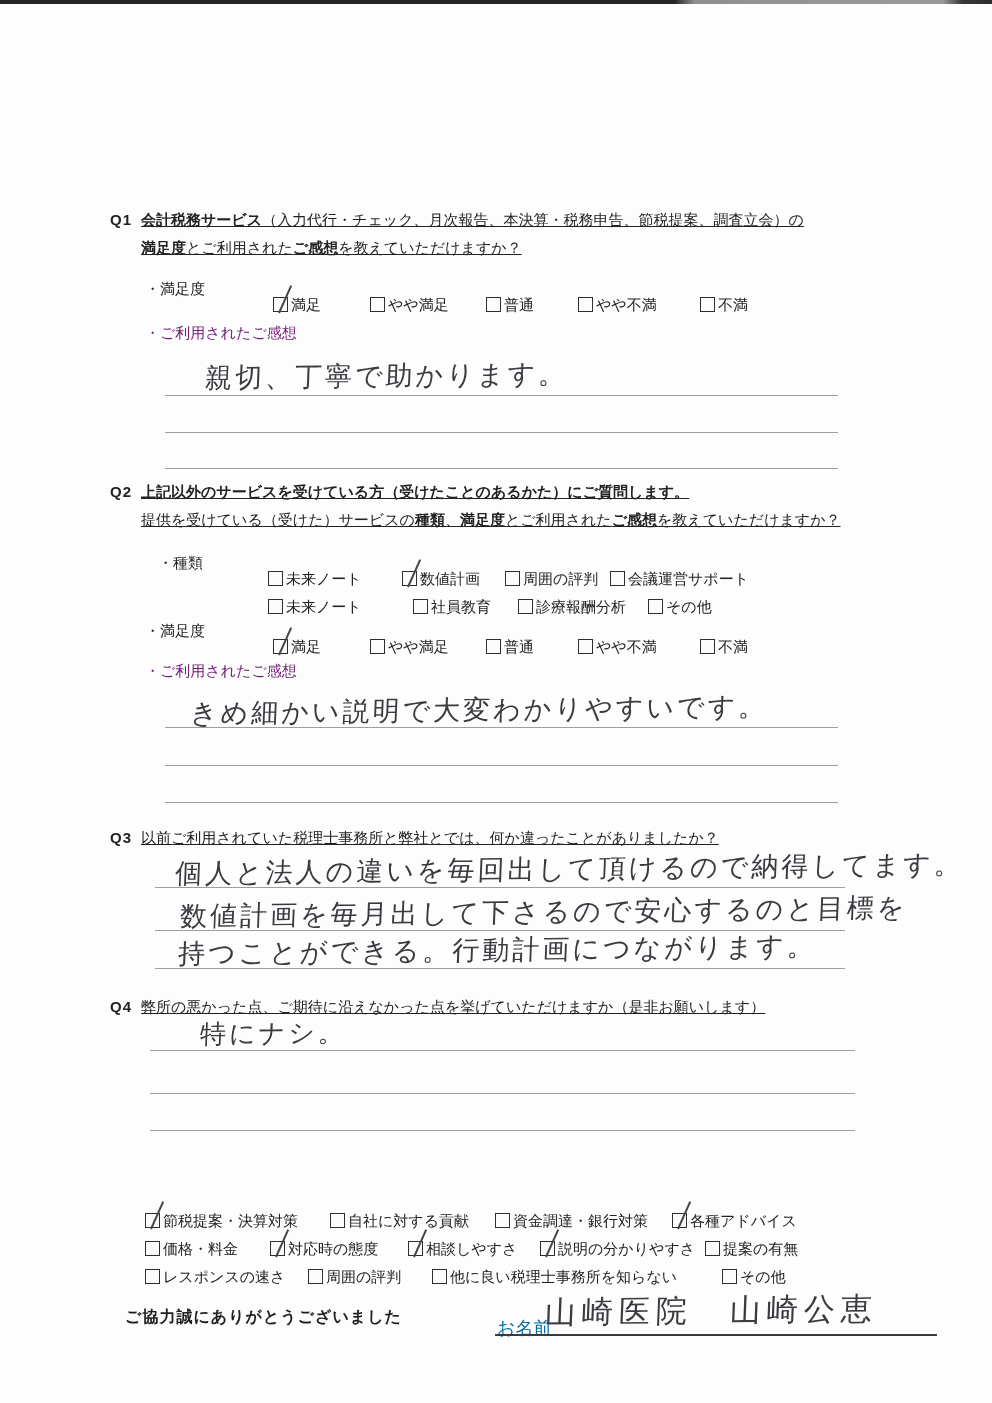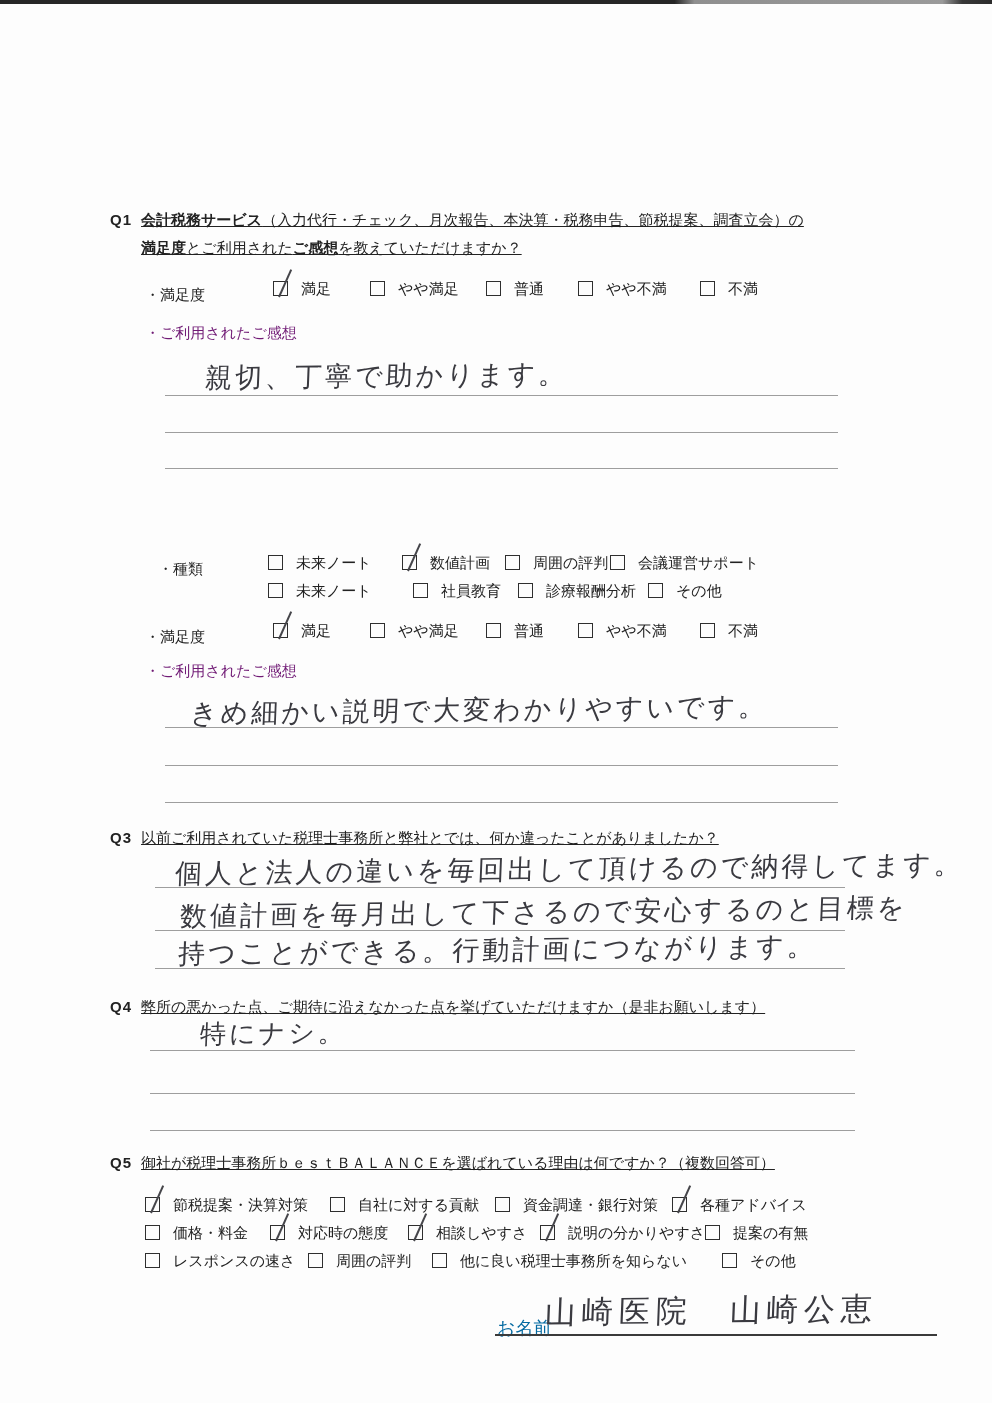--- a/index.html
+++ b/index.html
@@ -12,22 +12,22 @@
   .scan-edge{
     position:absolute;top:0;left:0;width:100%;height:4px;
     background:linear-gradient(90deg,#262626 0%,#262626 68%,#8f8f8f 70%,#9a9a9a 95%,#383838 97%,#2c2c2c 100%);
   }
   .intro{position:absolute;left:133px;top:114px;font-size:15px;line-height:27px;color:#333;}
   .q{position:absolute;left:110px;display:flex;gap:9px;font-size:15px;line-height:28px;color:#222;}
   .qlabel{font-weight:bold;white-space:nowrap;letter-spacing:1px;}
   .qtext{max-width:770px;text-decoration:underline;}
   .b{font-weight:bold;}
   .row{position:absolute;left:0;width:992px;height:24px;font-size:15px;color:#222;}
-  .rowlabel{position:absolute;top:2px;margin-top:6px;}
-  .cb{position:absolute;top:0;display:inline-flex;align-items:center;gap:13px;}
+  .rowlabel{position:absolute;top:2px;}
+  .cb{position:absolute;top:16px;display:inline-flex;align-items:center;gap:3px;}
   .cb .box{
     width:13px;height:13px;border:1.6px solid #2e2e2e;background:#fcfcfc;
     display:inline-block;position:relative;flex:none;
   }
   .cb.checked .box::after{
     content:"";position:absolute;left:4px;bottom:-2px;width:2px;height:30px;
     background:#45454a;transform:rotate(24deg);transform-origin:bottom center;
   }
   .cbl{white-space:nowrap;padding-top:2px;}
   .rule{position:absolute;height:1px;background:#9e9e9e;}
@@ -78,20 +78,25 @@
   </div>
 
   <div class="ans-label" style="left:145px;top:324px">・ご利用されたご感想</div>
   <div>
     <span class="hw" style="left:205px;top:358px;font-size:27px">親切、丁寧で助かります。</span>
     <div class="rule" style="left:165px;top:395px;width:673px"></div>
     <div class="rule" style="left:165px;top:432px;width:673px"></div>
     <div class="rule" style="left:165px;top:468px;width:673px"></div>
   </div>
 
+  <div class="q" style="top:478px">
+    <span class="qlabel">Q2</span>
+    <div class="qtext"><span class="b">上記以外のサービス</span><span class="b">を受けている方（受けたことのあるかた）にご質問します。</span><br><span>提供を受けている（受けた）サービスの</span><span class="b">種類</span><span>、</span><span class="b">満足度</span><span>とご利用された</span><span class="b">ご感想</span><span>を教えていただけますか？</span>
+    </div>
+  </div>
 
   <div class="row" style="top:552px">
     <span class="rowlabel" style="left:158px">・種類</span>
     <span class="cb" style="left:268px">
         <span class="box"></span>
         <span class="cbl">未来ノート</span>
       </span>
     <span class="cb checked" style="left:402px">
         <span class="box"></span>
         <span class="cbl">数値計画</span>
@@ -173,24 +178,20 @@
     <span class="qlabel">Q4</span>
     <div class="qtext">弊所の悪かった点、ご期待に沿えなかった点を挙げていただけますか（是非お願いします）</div>
   </div>
   <div>
     <span class="hw" style="left:200px;top:1016px;font-size:26px">特にナシ。</span>
     <div class="rule" style="left:150px;top:1050px;width:705px"></div>
     <div class="rule" style="left:150px;top:1093px;width:705px"></div>
     <div class="rule" style="left:150px;top:1130px;width:705px"></div>
   </div>
 
-  <div class="q" style="top:1149px">
-    <span class="qlabel">Q5</span>
-    <div class="qtext">御社が税理士事務所ｂｅｓｔＢＡＬＡＮＣＥを選ばれている理由は何ですか？（複数回答可）</div>
-  </div>
   <div class="row" style="top:1194px">
     <span class="cb checked" style="left:145px">
         <span class="box"></span>
         <span class="cbl">節税提案・決算対策</span>
       </span>
     <span class="cb" style="left:330px">
         <span class="box"></span>
         <span class="cbl">自社に対する貢献</span>
       </span>
     <span class="cb" style="left:495px">
@@ -236,16 +237,17 @@
     <span class="cb" style="left:432px">
         <span class="box"></span>
         <span class="cbl">他に良い税理士事務所を知らない</span>
       </span>
     <span class="cb" style="left:722px">
         <span class="box"></span>
         <span class="cbl">その他</span>
       </span>
   </div>
 
+  <div class="footer-thanks">ご協力誠にありがとうございました</div>
   <div class="name-label">お名前</div>
   <span class="hw" style="left:545px;top:1290px;font-size:31px;letter-spacing:6px">山崎医院　山崎公恵</span>
   <div class="name-line"></div>
 </div>
 
 </body></html>

